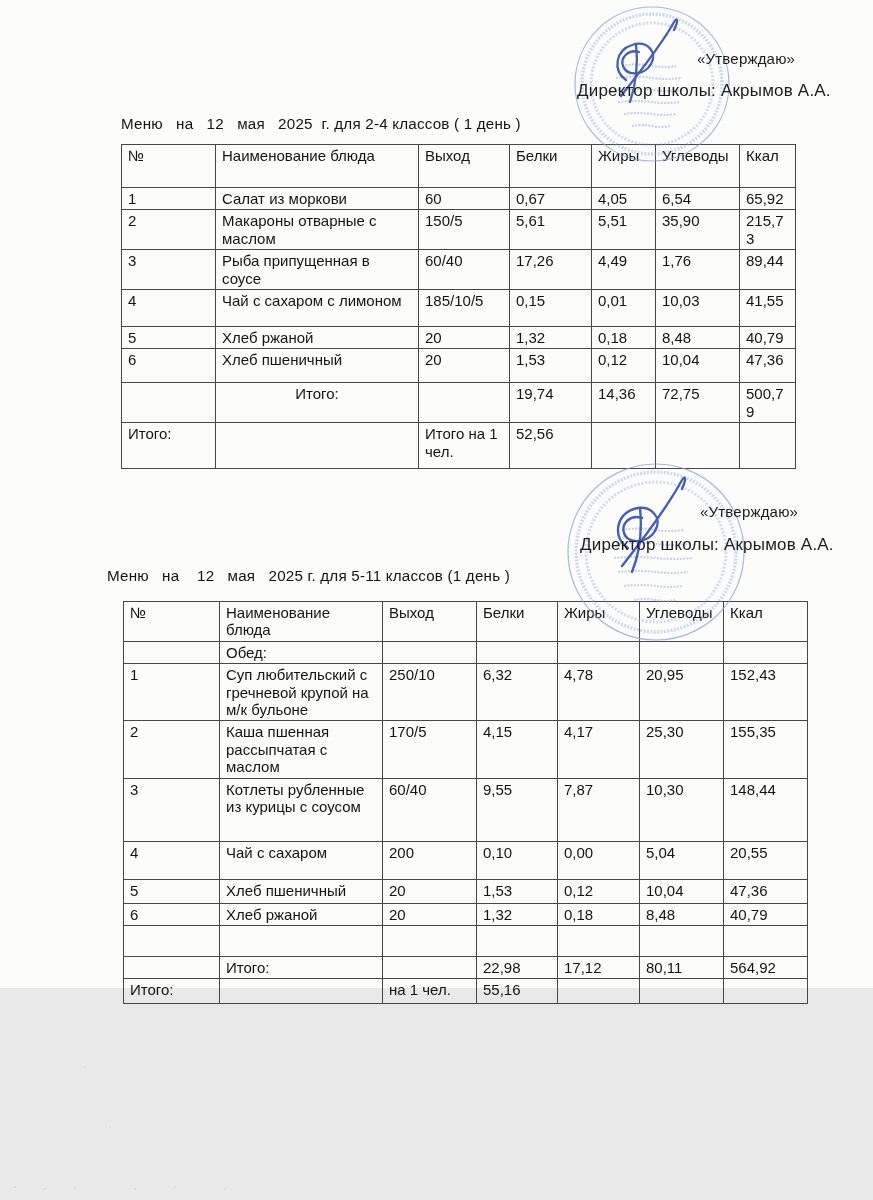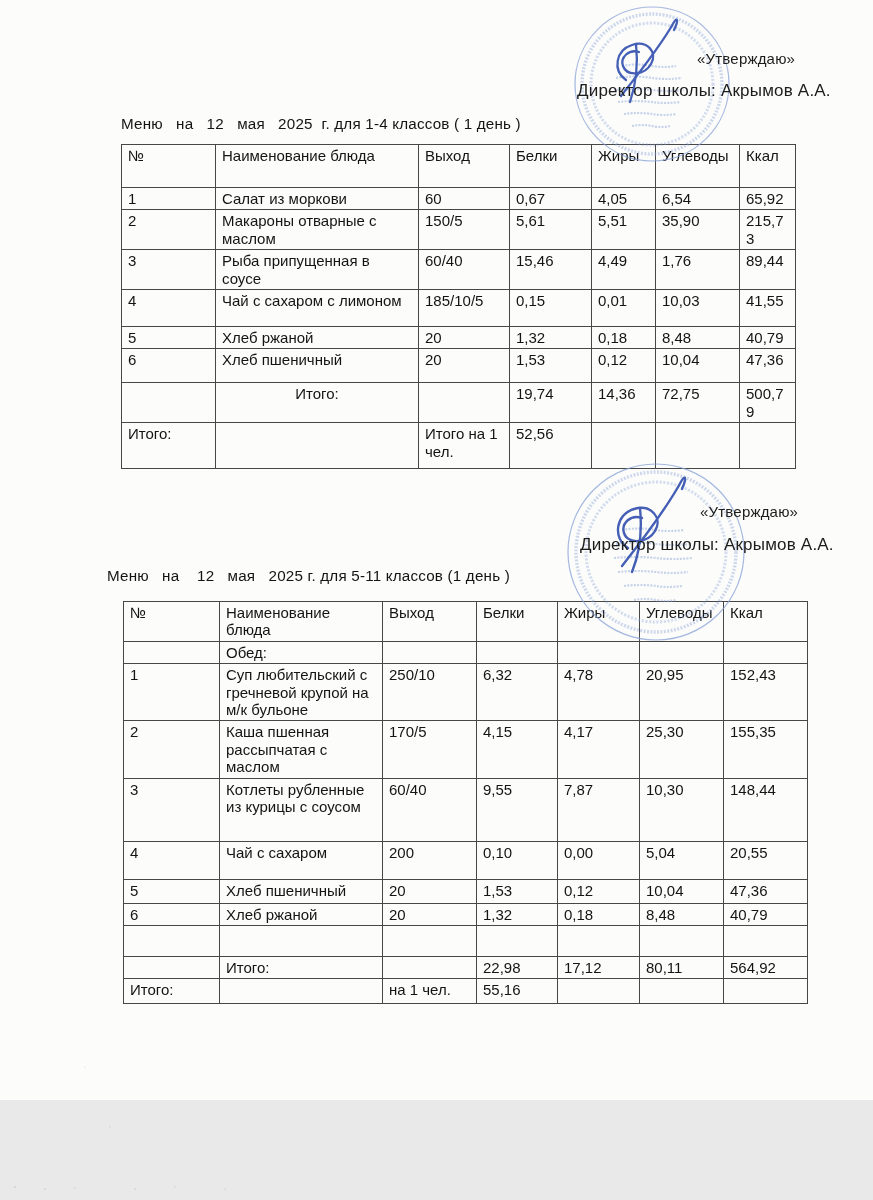--- a/index.html
+++ b/index.html
@@ -3,21 +3,21 @@
 <meta charset="utf-8">
 <style>
   html,body{margin:0;padding:0;}
   body{
     width:873px;height:1200px;
     background:#e9e9e9;
     font-family:"Liberation Sans","DejaVu Sans",sans-serif;
     overflow:hidden;
   }
   .sheet{
-    position:relative;width:873px;height:1100px;
+    position:relative;width:873px;height:988px;
     background:#fcfcfb;
     color:#161616;
   }
   
   .stamp{position:absolute;z-index:3;pointer-events:none;}
   .approve-label{
     position:absolute;z-index:4;font-size:15px;color:#1c1c1c;
     white-space:pre;letter-spacing:.2px;
   }
   .director-label{
@@ -83,21 +83,21 @@
     </g>
     <g fill="none" stroke="#3b57b2" stroke-width="2.3" stroke-linecap="round" opacity="0.95">
       <path d="M60,80 C 46,70 50,50 66,45 C 81,40 92,52 85,64 C 79,75 61,77 57,66 C 54,57 63,49 73,52"></path>
       <path d="M55,96 C 74,72 96,44 108,22 C 111,17 113,20 108,30"></path>
       <path d="M70,44 C 72,62 70,84 64,102"></path>
     </g>
   </svg>
   <div class="approve-label" style="left:697px;top:50px;">«Утверждаю»</div>
   <div class="director-label" style="left:577px;top:81px;">Директор школы: Акрымов А.А.</div>
 
-  <div class="menu-title" style="left:121px;top:115px;">Меню   на   12   мая   2025  г. для 1-4 классов ( 1 день )</div>
+  <div class="menu-title" style="left:121px;top:115px;">Меню   на   12   мая   2025  г. для 2-4 классов ( 1 день )</div>
 
   <table class="menu-table t1" style="left:121px;top:144px;">
     <colgroup>
       <col style="width:94px">
         <col style="width:203px">
         <col style="width:91px">
       <col style="width:82px">
         <col style="width:64px">
         <col style="width:84px">
         <col style="width:56px">
@@ -132,21 +132,21 @@
           <td>5,61</td>
           <td>5,51</td>
           <td>35,90</td>
           <td>215,73</td>
         </tr>
 
         <tr class="r2">
           <td>3</td>
           <td>Рыба припущенная в соусе</td>
           <td>60/40</td>
-          <td>15,46</td>
+          <td>17,26</td>
           <td>4,49</td>
           <td>1,76</td>
           <td>89,44</td>
         </tr>
 
         <tr class="r3">
           <td>4</td>
           <td>Чай с сахаром с лимоном</td>
           <td>185/10/5</td>
           <td>0,15</td>

